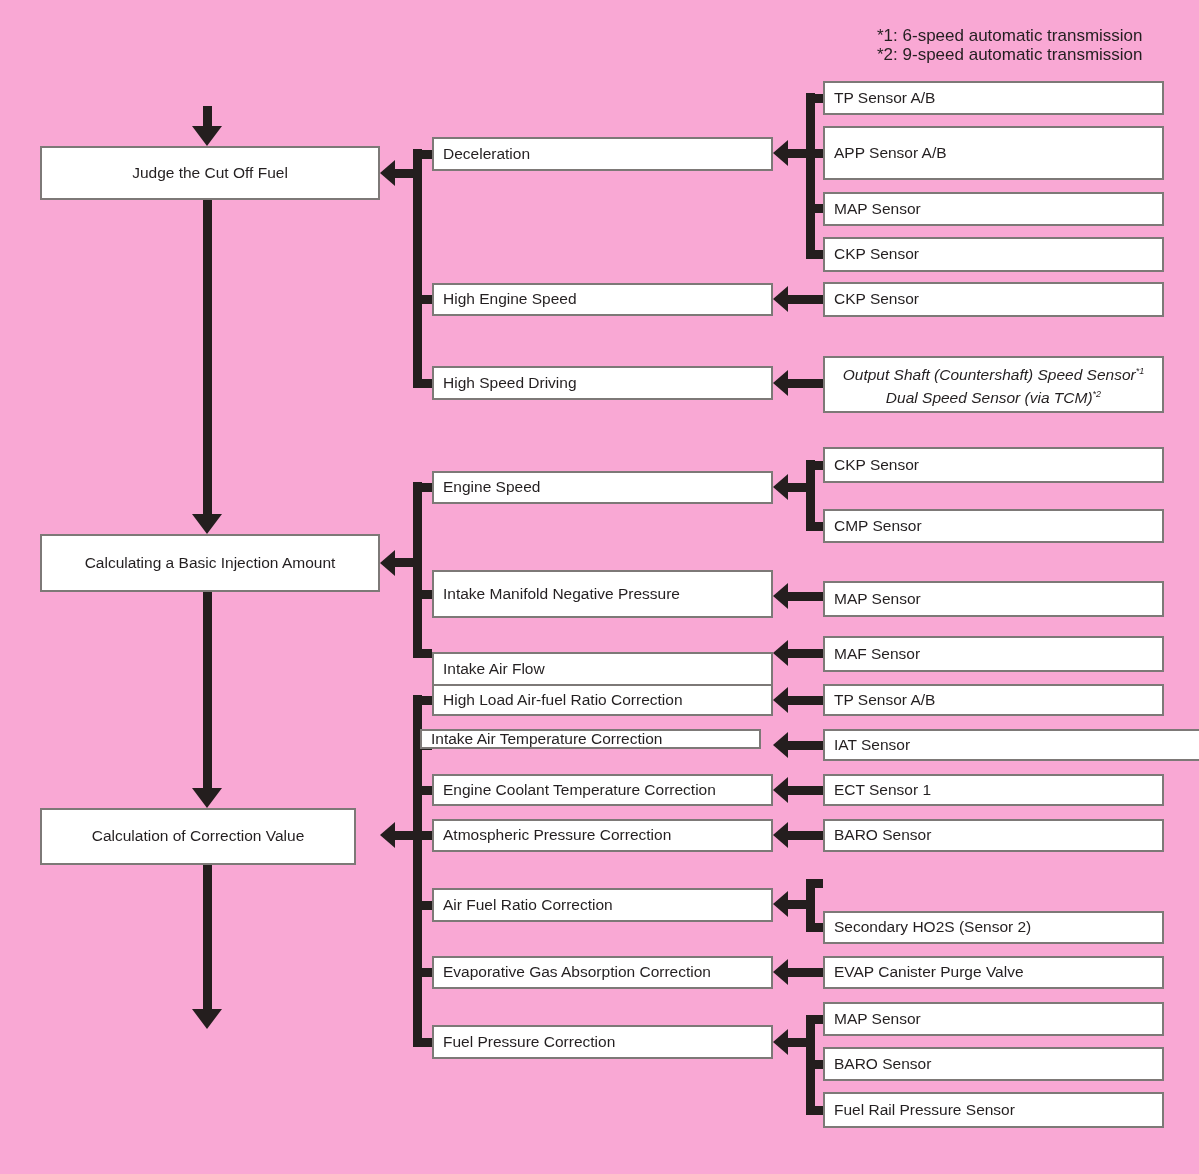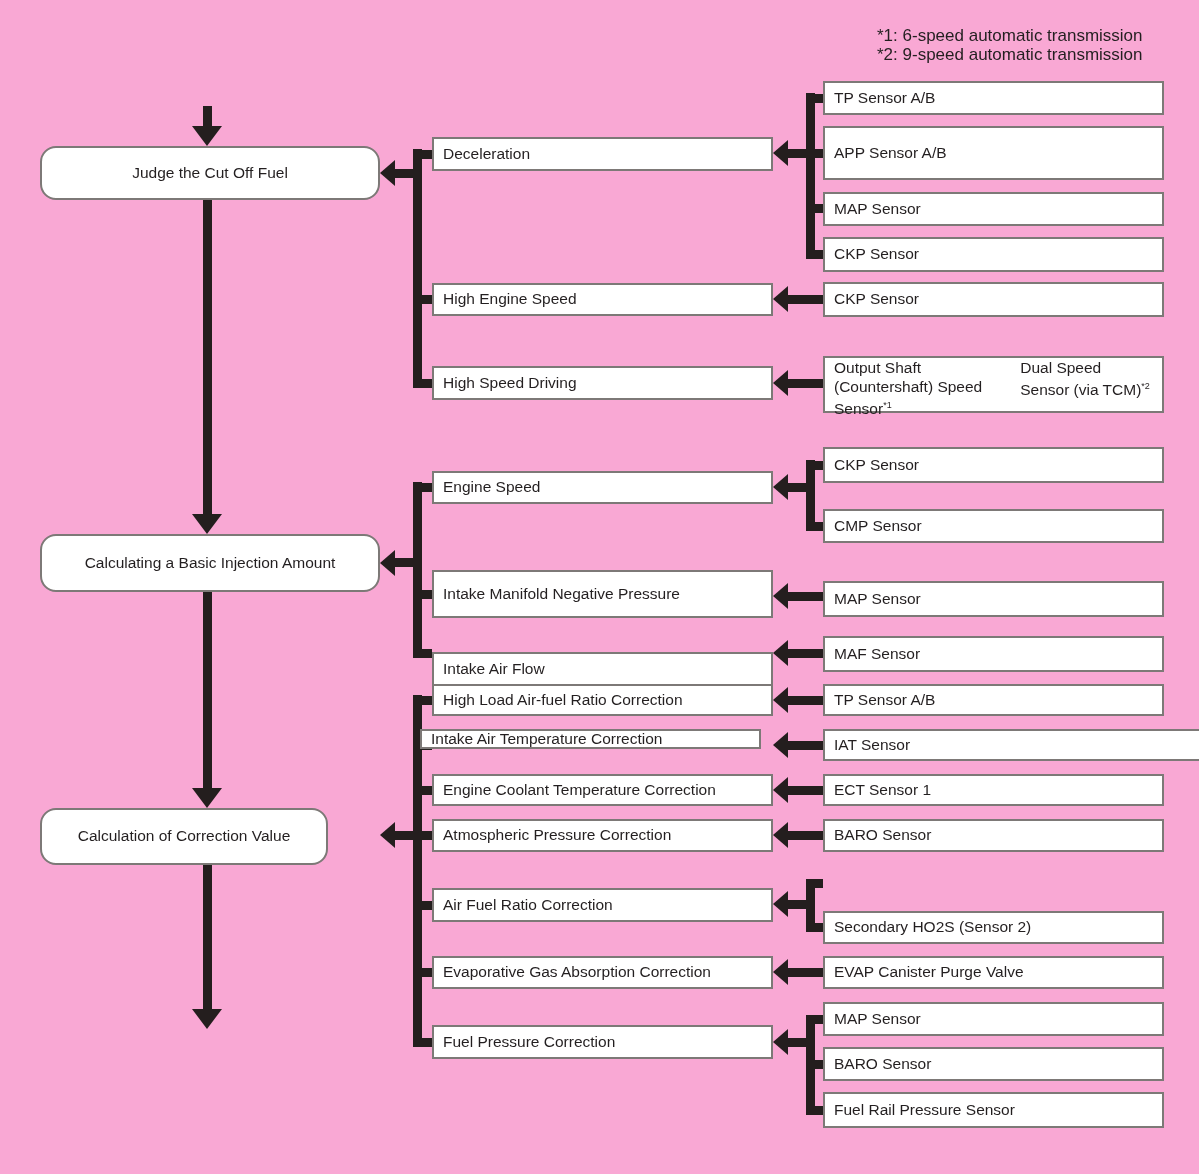--- a/index.html
+++ b/index.html
@@ -1,23 +1,23 @@
 <!DOCTYPE html>
 <html><head>
 <meta charset="utf-8">
 <style>
   html,body{margin:0;padding:0;background:#fff;}
   .stage{position:relative;width:1199px;height:1174px;background:#f9a8d4;
          font-family:"Liberation Sans",sans-serif;color:#231f20;overflow:hidden;}
   .box{position:absolute;box-sizing:border-box;background:#ffffff;
        border:2px solid #7d7977;font-size:15.5px;line-height:1.2;}
-  .main{display:flex;align-items:center;justify-content:center;text-align:center;border-radius:16px;}
+  .main{display:flex;align-items:center;justify-content:center;text-align:center;}
   .rounded{border-radius:16px;}
   .mid,.sen{display:flex;align-items:center;padding:0 9px;}
-  .os{flex-direction:row;align-items:flex-start;justify-content:center;line-height:19px;}
+  .os{flex-direction:column;align-items:center;justify-content:center;line-height:19px;font-style:italic;}
   .os sup{font-size:9px;}
   .seg{position:absolute;background:#241e1e;}
   .ah-left{position:absolute;width:0;height:0;border-style:solid;
            border-color:transparent #241e1e transparent transparent;
            border-width:13px 15px 13px 0;}
   .ah-down{position:absolute;width:0;height:0;border-style:solid;
            border-color:#241e1e transparent transparent transparent;
            border-width:20px 15px 0 15px;}
   .legend{position:absolute;left:877px;top:26px;font-size:17px;line-height:19px;white-space:nowrap;}
 </style>
@@ -26,21 +26,21 @@
 
 <div class="stage">
 
   <div class="legend">
     <div>*1: 6-speed automatic transmission</div>
     <div>*2: 9-speed automatic transmission</div>
   </div>
 
   <div class="box main" style="left:40px;top:146px;width:340px;height:54px">Judge the Cut Off Fuel</div>
   <div class="box main" style="left:40px;top:534px;width:340px;height:58px">Calculating a Basic Injection Amount</div>
-  <div class="box main" style="left:40px;top:808px;width:288px;height:57px">Calculation of Correction Value</div>
+  <div class="box main" style="left:40px;top:808px;width:316px;height:57px">Calculation of Correction Value</div>
 
   <div class="seg" style="left:203px;top:106px;width:9px;height:22px"></div>
   <div class="ah-down" style="left:192px;top:126px"></div>
 
   <div class="seg" style="left:203px;top:200px;width:9px;height:316px"></div>
   <div class="ah-down" style="left:192px;top:514px"></div>
 
   <div class="seg" style="left:203px;top:592px;width:9px;height:198px"></div>
   <div class="ah-down" style="left:192px;top:788px"></div>
 

